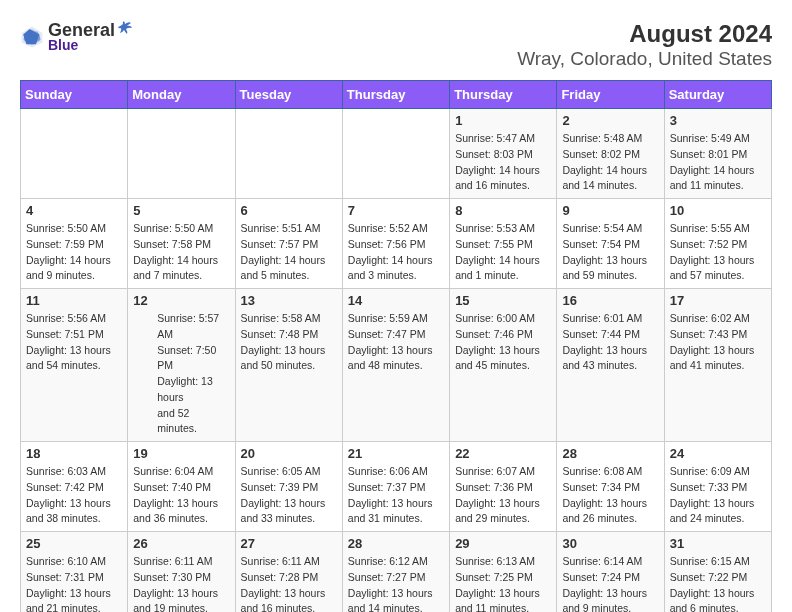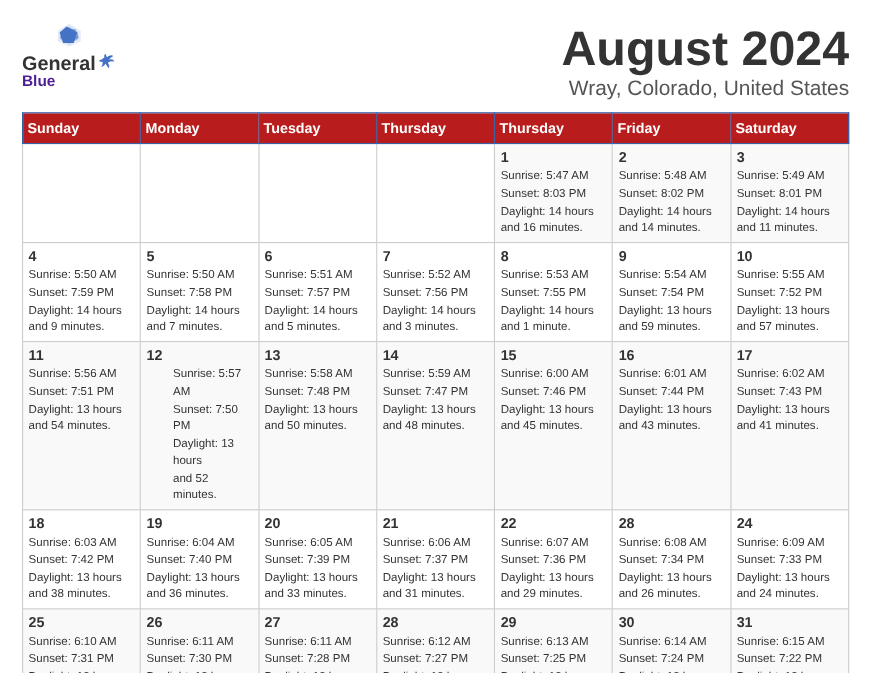--- a/index.html
+++ b/index.html
@@ -13,55 +13,54 @@
     .header-area {
       display: flex;
       justify-content: space-between;
       align-items: flex-start;
       margin-bottom: 10px;
     }
     .logo {
       display: flex;
       align-items: center;
       gap: 4px;
-      flex-direction: column;
     }
     .logo-text-general {
       font-size: 18px;
       font-weight: bold;
       color: #333;
     }
     .logo-text-blue {
       font-size: 18px;
       font-weight: bold;
       color: #4472c4;
     }
     .logo-icon {
       width: 24px;
       height: 24px;
     }
     .title-area {
       text-align: right;
     }
     .main-title {
-      font-size: 44px;
+      font-size: 24px;
       font-weight: bold;
       color: #333;
     }
     .subtitle {
       font-size: 19px;
       color: #555;
     }
     table {
       width: 100%;
       border-collapse: collapse;
       table-layout: fixed;
     }
     thead tr {
-      background-color: #b91c1c;
+      background-color: #8b5cf6;
       color: white;
     }
     thead th {
       padding: 6px 4px;
       text-align: left;
       font-size: 13px;
       font-weight: bold;
       border: 1px solid #3a62a8;
     }
     tbody tr {

